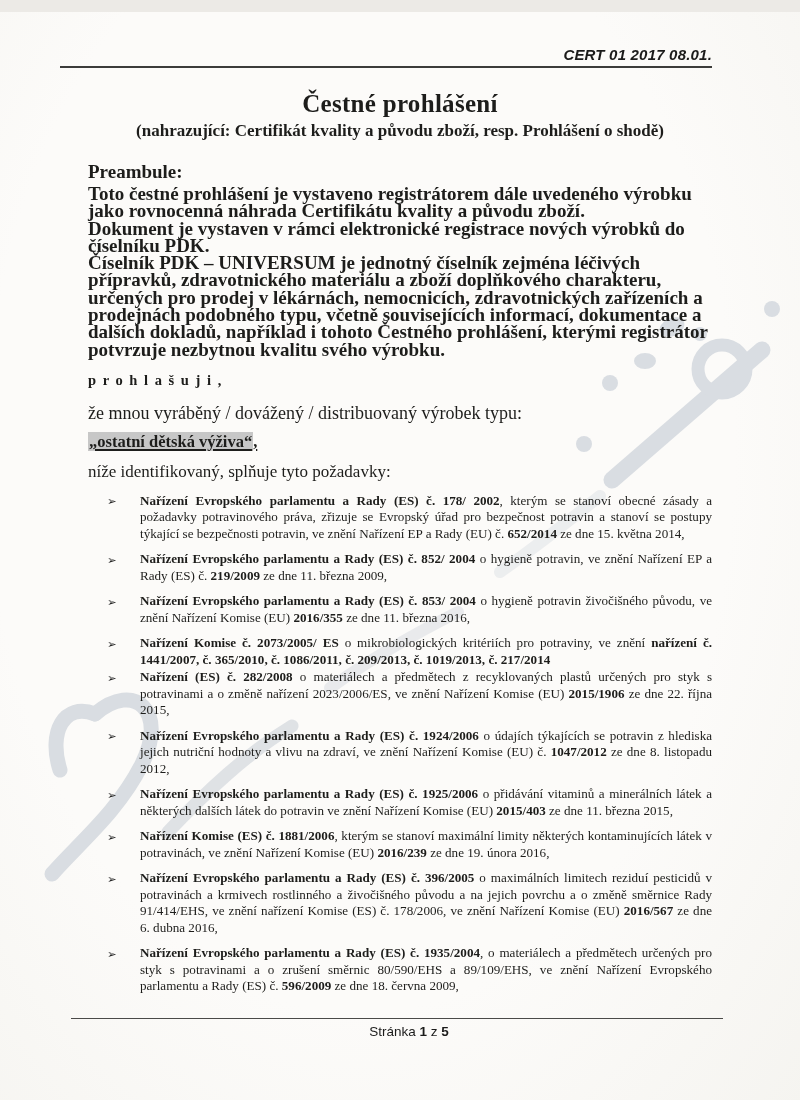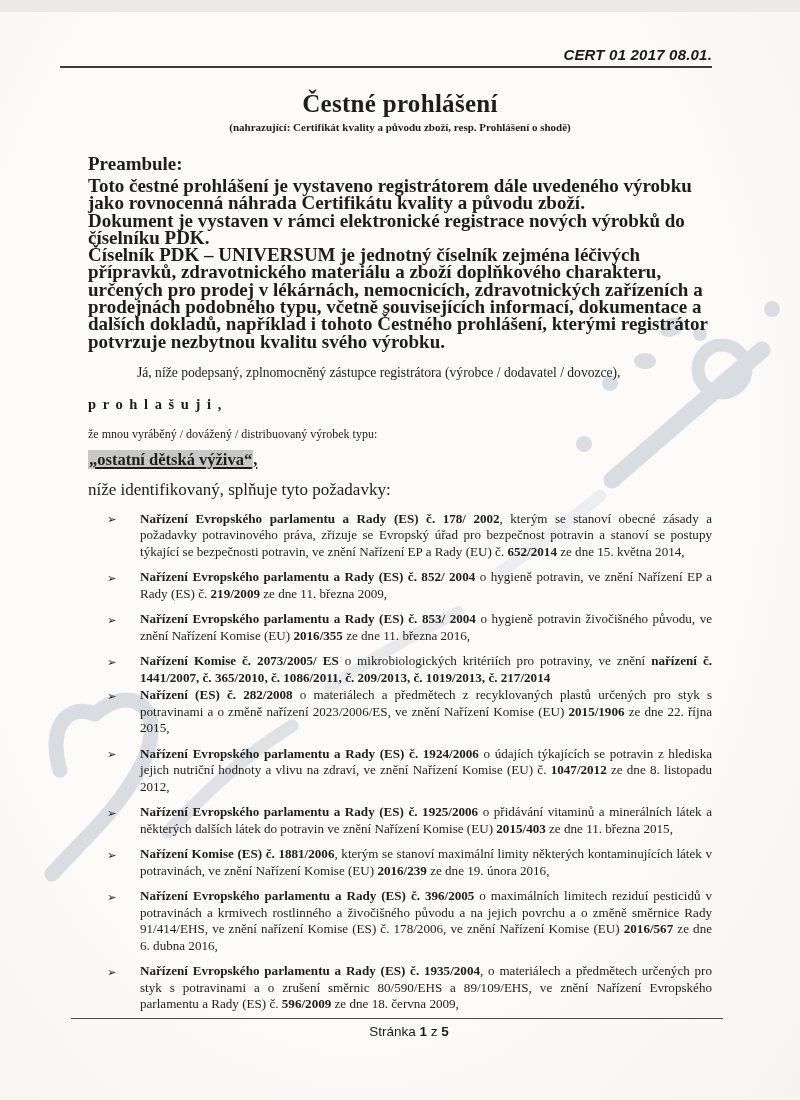--- a/index.html
+++ b/index.html
@@ -42,21 +42,21 @@
   .doc-title {
     margin: 22px 0 0 0;
     text-align: center;
     font-size: 25px;
     font-weight: bold;
     letter-spacing: 0.3px;
   }
   .doc-subtitle {
     margin-top: 3px;
     text-align: center;
-    font-size: 11px;
+    font-size: 17px;
     font-weight: bold;
   }
   .preamble-heading {
     margin: 20px 0 2px 0;
     font-size: 19px;
     font-weight: bold;
   }
   .preamble-par {
     margin: 0;
     font-size: 19px;
@@ -70,21 +70,21 @@
     line-height: 18px;
   }
   .declare-word {
     margin: 14px 0 0 0;
     font-size: 14.5px;
     font-weight: bold;
     letter-spacing: 1.5px;
   }
   .product-line {
     margin: 14px 0 0 0;
-    font-size: 12px;
+    font-size: 18px;
   }
   .product-type {
     margin: 8px 0 0 0;
     text-align: left;
     font-size: 16.5px;
     font-weight: bold;
   }
   .product-type .underlined {
     text-decoration: underline;
     text-decoration-thickness: 1.5px;
@@ -166,21 +166,20 @@
     <hr class="header-rule">
 
     <h1 class="doc-title">Čestné prohlášení</h1>
     <div class="doc-subtitle">(nahrazující: Certifikát kvality a původu zboží, resp. Prohlášení o shodě)</div>
 
     <h2 class="preamble-heading">Preambule:</h2>
     <p class="preamble-par">Toto čestné prohlášení je vystaveno registrátorem dále uvedeného výrobku jako rovnocenná náhrada Certifikátu kvality a původu zboží.</p>
     <p class="preamble-par">Dokument je vystaven v rámci elektronické registrace nových výrobků do číselníku PDK.</p>
     <p class="preamble-par">Číselník PDK – UNIVERSUM je jednotný číselník zejména léčivých přípravků, zdravotnického materiálu a zboží doplňkového charakteru, určených pro prodej v lékárnách, nemocnicích, zdravotnických zařízeních a prodejnách podobného typu, včetně souvisejících informací, dokumentace a dalších dokladů, například i tohoto Čestného prohlášení, kterými registrátor potvrzuje nezbytnou kvalitu svého výrobku.</p>
 
-    <p class="intro-line">Já, níže podepsaný, zplnomocněný zástupce registrátora (výrobce / dodavatel / dovozce),</p>
 
     <p class="declare-word">p r o h l a š u j i ,</p>
 
     <p class="product-line">že mnou vyráběný / dovážený  / distribuovaný výrobek typu:</p>
 
     <p class="product-type"><span class="underlined"><span class="hl">„ostatní dětská výživa“</span><span>,</span></span></p>
 
     <p class="req-line">níže identifikovaný, splňuje tyto požadavky:</p>
 
     <ul class="req-list">

